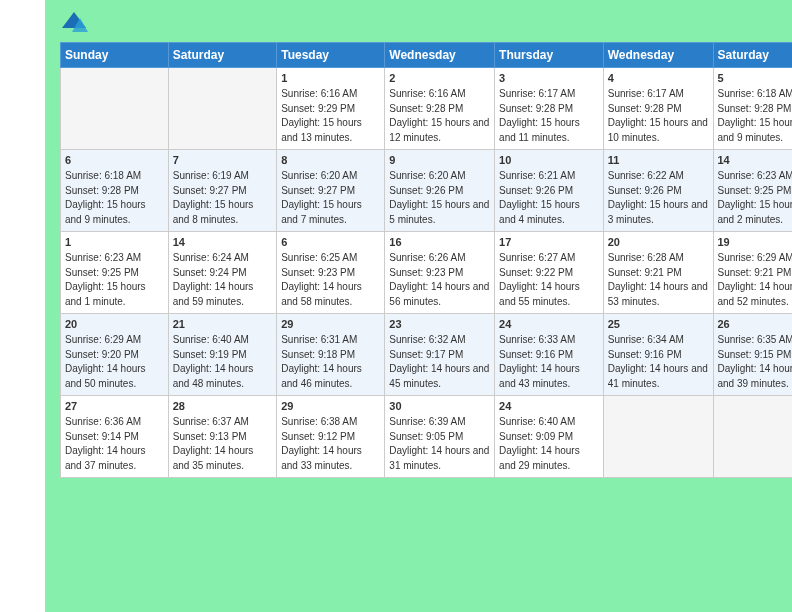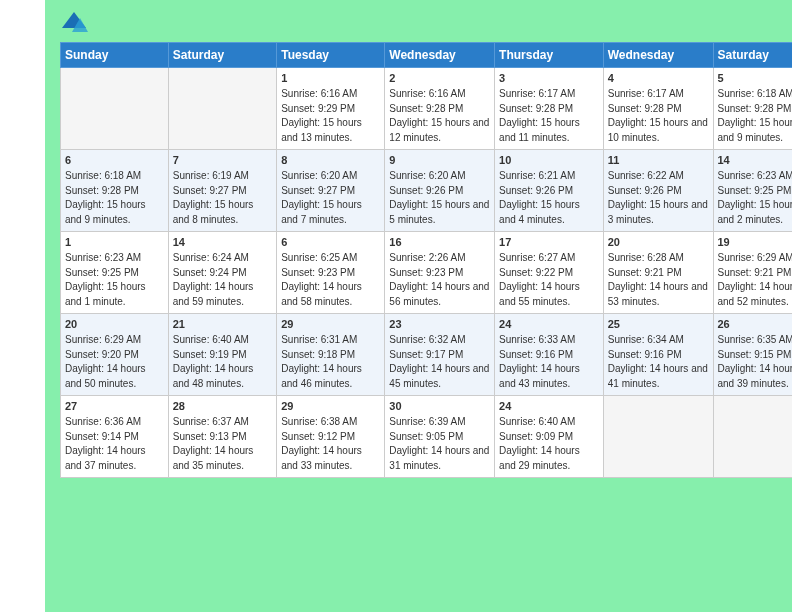--- a/index.html
+++ b/index.html
@@ -223,21 +223,21 @@
 Daylight: 14 hours and 59 minutes.</div>
           </td>
           <td>
             <span class="day-num">6</span>
             <div class="day-info">Sunrise: 6:25 AM
 Sunset: 9:23 PM
 Daylight: 14 hours and 58 minutes.</div>
           </td>
           <td>
             <span class="day-num">16</span>
-            <div class="day-info">Sunrise: 2:26 AM
+            <div class="day-info">Sunrise: 6:26 AM
 Sunset: 9:23 PM
 Daylight: 14 hours and 56 minutes.</div>
           </td>
           <td>
             <span class="day-num">17</span>
             <div class="day-info">Sunrise: 6:27 AM
 Sunset: 9:22 PM
 Daylight: 14 hours and 55 minutes.</div>
           </td>
           <td>

